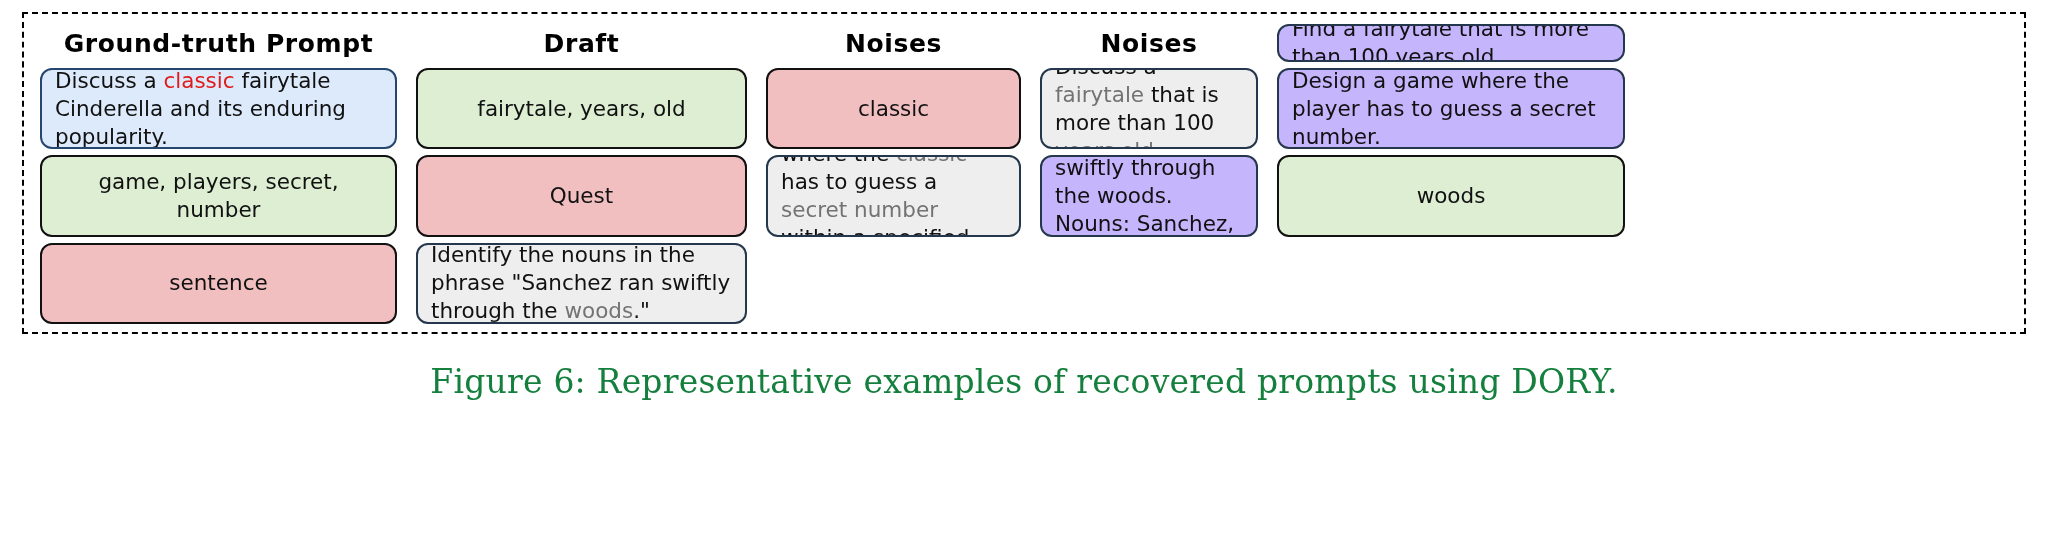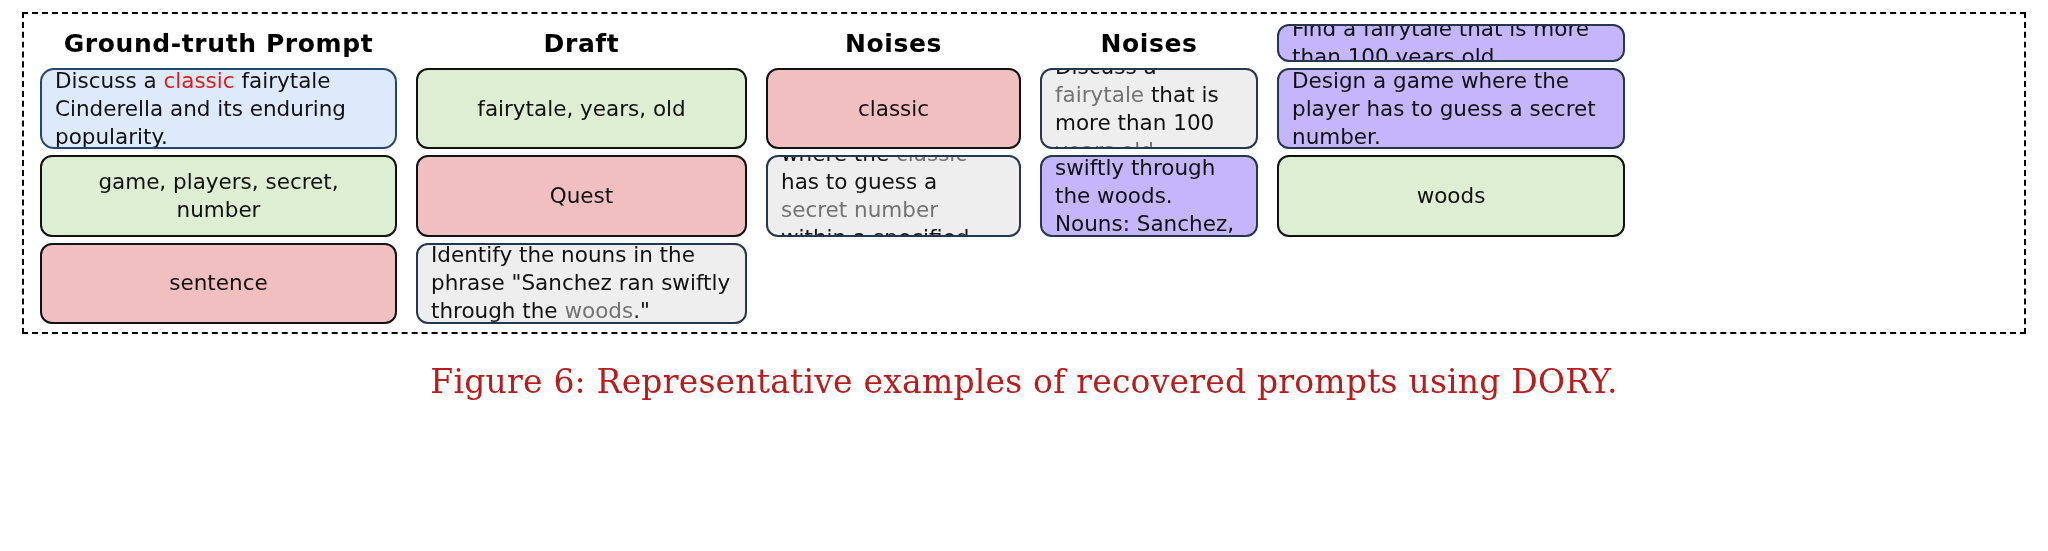--- a/index.html
+++ b/index.html
@@ -79,39 +79,39 @@
     overflow: hidden;
   }
   .cell.center {
     justify-content: flex-start;
     text-align: center;
   }
   .cell .txt { width: 100%; }
 
   
   .cell-ground    { background: #c4b5fd; border-color: #25374c; }
-  .cell-draft     { background: #ddeafb; border-color: #25476f; border-radius: 14px; }
+  .cell-draft     { background: #ddeafb; border-color: #25476f; }
   .cell-hints     { background: #ddeed3; border-color: #111111; }
   .cell-noises    { background: #f2bfc1; border-color: #111111; }
   .cell-recovered { background: #eeeeee; border-color: #25374c; }
 
   
   .hl-noise { color: #e01b1b; }
   .hl-hint  { color: #737373; }
 
   
   .caption {
     position: absolute;
     left: 0;
     top: 362px;
     width: 2048px;
     text-align: center;
     font-family: "DejaVu Serif", serif;
     font-size: 33px;
-    color: #b91c1c;
+    color: #15803d;
     letter-spacing: 0.2px;
   }
 </style>
 </head>
 <body>
 
 <div class="figure-root">
 
   <div class="dashed-frame"></div>
 

